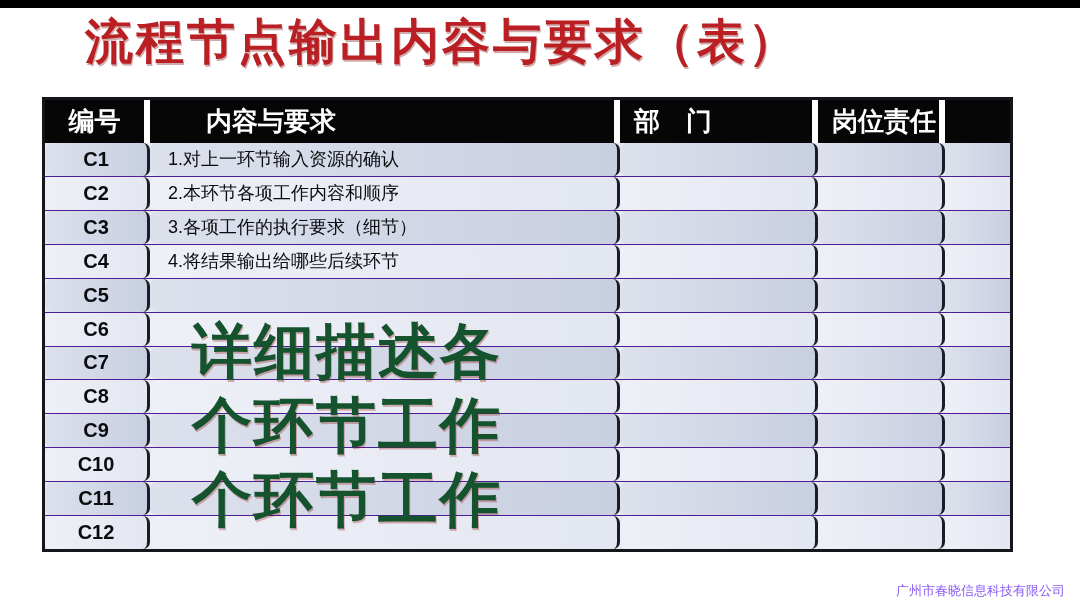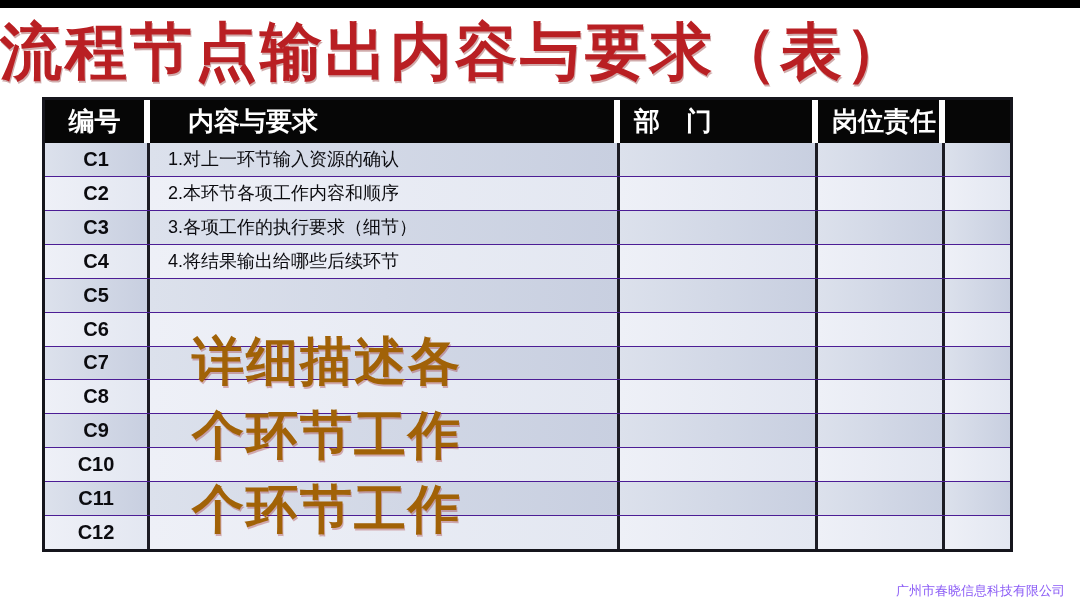--- a/index.html
+++ b/index.html
@@ -17,21 +17,21 @@
     width: 1080px; height: 8px;
     background: #000000;
   }
 
   .page-title {
     position: absolute;
     left: 0; top: 10px;
     width: 884px;
     text-align: center;
     font-family: Liberation Sans, sans-serif;
-    font-size: 62px;
+    font-size: 48px;
     font-weight: 700;
     letter-spacing: 3px;
     color: #b91f23;
     text-shadow: 1px 2px 0 rgba(120,15,15,0.35);
     white-space: nowrap;
   }
 
   .proc-table {
     position: absolute;
     left: 42px; top: 97px;
@@ -55,21 +55,21 @@
     color: #ffffff;
     font-size: 26px;
     font-weight: 700;
     height: 100%;
     display: flex;
     align-items: center;
     white-space: pre;
   }
   .th:not(:last-child) { border-right: 6px solid #ffffff; }
   .th.c-id   { justify-content: center; }
-  .th.c-content { padding-left: 38px; }
+  .th.c-content { padding-left: 56px; }
   .th.c-duty { padding-left: 14px; }
   .th.c-dept { padding-left: 14px; }
 
   .tbody {
     flex: 1;
     display: flex;
     flex-direction: column;
   }
   .tr {
     flex: 1;
@@ -77,44 +77,44 @@
     grid-template-columns: 105px 470px 198px 127px 1fr;
   }
   .tr + .tr { border-top: 1px solid #4c1d95; }
   .tr:nth-child(odd)  .td { background: linear-gradient(90deg, #dce1ec 0%, #c8cfe0 100%); }
   .tr:nth-child(even) .td { background: linear-gradient(90deg, #eef0f7 0%, #e3e7f1 100%); }
   .td {
     display: flex;
     align-items: center;
     overflow: hidden;
   }
-  .td:not(:last-child) { border-right: 3px solid #1c1c24; }
+  .td:not(:last-child) { border-right: 3px solid #1c1c24; border-radius: 7px; }
   .td.c-id {
     justify-content: center;
     font-size: 20px;
     font-weight: 700;
     color: #0b0b0f;
   }
   .td.c-content {
     padding-left: 18px;
     font-size: 18px;
     font-weight: 400;
     color: #0b0b0f;
     white-space: nowrap;
   }
 
   .annotation-overlay {
     position: absolute;
-    left: 192px; top: 325px;
+    left: 192px; top: 315px;
     font-family: "Liberation Serif", serif;
-    font-size: 52px;
+    font-size: 60px;
     font-weight: 700;
     line-height: 74px;
     letter-spacing: 2px;
-    color: #a16207;
+    color: #14532d;
     text-shadow: 1px 2px 0 rgba(150,10,10,0.3);
     white-space: nowrap;
     pointer-events: none;
   }
 
   .watermark {
     position: absolute;
     right: 15px; top: 582px;
     font-size: 13px;
     color: #8b5cf6;

